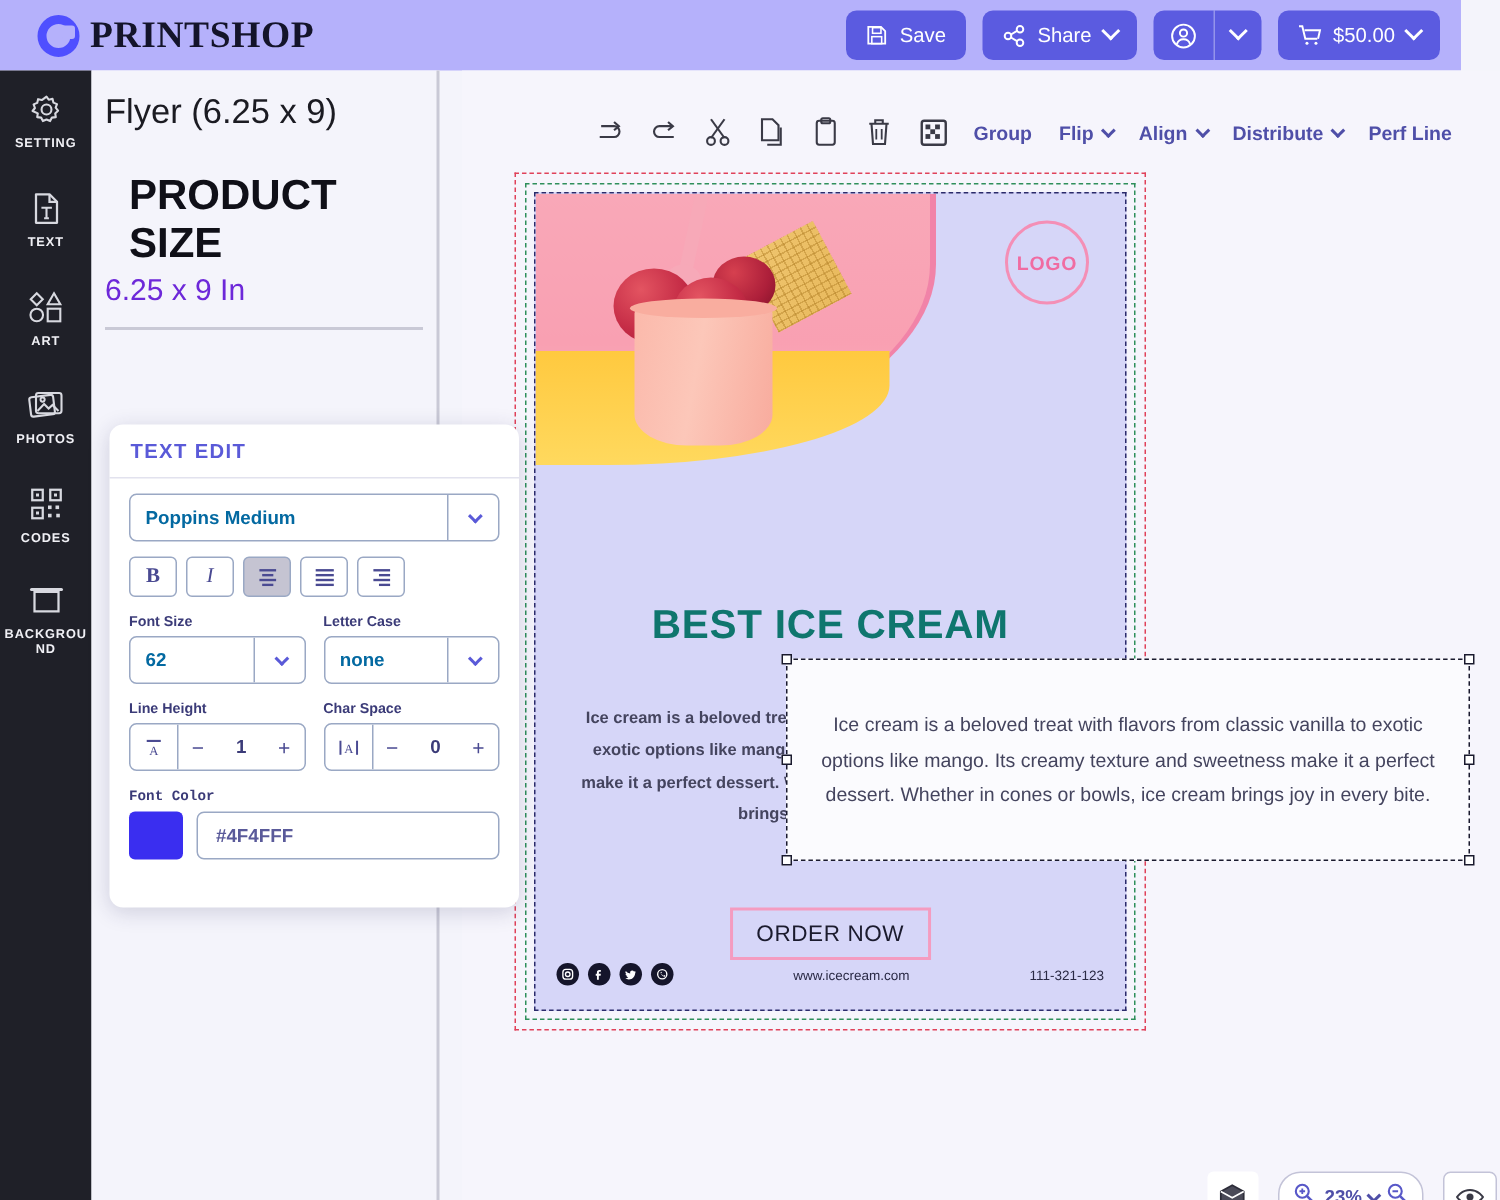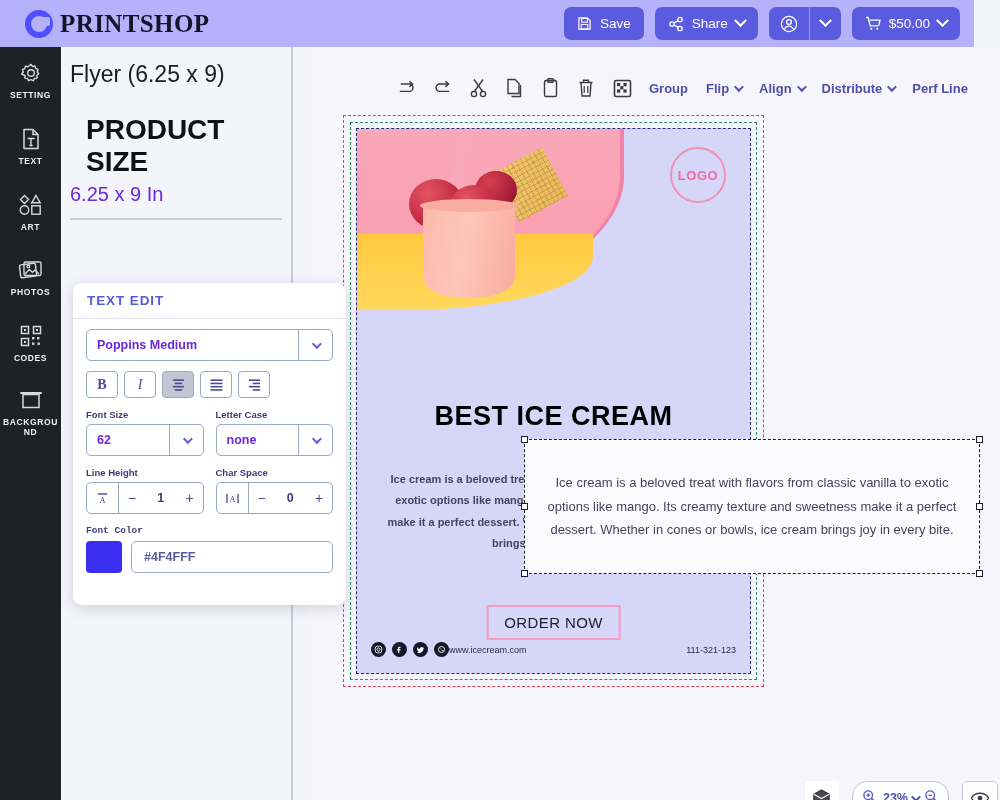--- a/index.html
+++ b/index.html
@@ -154,40 +154,40 @@
     transform: rotate(-28deg);
   }
   .logo-badge {
     position: absolute; right: 24px; top: 18px; width: 56px; height: 56px;
     border: 2px solid #f48fb6; border-radius: 50%;
     display: flex; align-items: center; justify-content: center;
     color: #f06ca2; font-size: 13px; font-weight: 700; letter-spacing: .5px;
   }
   .flyer-title {
     position: absolute; left: 0; right: 0; top: 272px; text-align: center;
-    font-size: 27px; font-weight: 700; color: #000000; letter-spacing: .5px;
+    font-size: 27px; font-weight: 700; color: #0f766e; letter-spacing: .5px;
   }
   .flyer-body {
     position: absolute; left: 30px; right: 30px; top: 340px; text-align: center;
     font-size: 11px; line-height: 1.95; color: #44445e; font-weight: 700;
   }
   .order-btn {
     position: absolute; left: 50%; transform: translateX(-50%); top: 476px;
     border: 2px solid #f49cc0; background: transparent;
     padding: 7px 16px; font-size: 15px; color: #1b1b2e; letter-spacing: .4px;
     cursor: pointer;
   }
   .flyer-footer {
     position: absolute; left: 14px; right: 14px; bottom: 16px;
     display: flex; align-items: center;
   }
   .socials { display: flex; gap: 6px; }
   .soc { width: 15px; height: 15px; border-radius: 50%; background: #15152b;
          display:flex; align-items:center; justify-content:center; cursor:pointer; }
-  .f-url { flex: 1; font-size: 9px; color: #2a2a45; }
+  .f-url { flex: 1; text-align: center; font-size: 9px; color: #2a2a45; }
   .f-tel { font-size: 9px; color: #2a2a45; }
 
   
   .tep {
     position: absolute; left: 73px; top: 283px; width: 273px; height: 322px;
     background: #fff; border-radius: 9px;
     box-shadow: 0 3px 14px rgba(40,40,90,.18);
     z-index: 40;
   }
   .tep-head {
@@ -195,21 +195,21 @@
     border-bottom: 1px solid #e2e2ee;
     font-size: 13.5px; font-weight: 700; color: #5a5ad8; letter-spacing: .9px;
   }
   .tep-body { padding: 10px 13px 0 13px; }
   .fld {
     display: flex; height: 32px; border: 1px solid #9aa8c4; border-radius: 5px;
     overflow: hidden; background: #fff;
   }
   .fld .txt {
     flex: 1; display: flex; align-items: center; padding: 0 10px;
-    font-size: 12.5px; color: #6d28d9; font-weight: 700; text-align: right;
+    font-size: 12.5px; color: #0369a1; font-weight: 700; text-align: right;
   }
   .fld .drop {
     width: 34px; border-left: 1px solid #9aa8c4;
     display: flex; align-items: center; justify-content: center; cursor: pointer;
   }
   .chev-g { display:inline-block; width: 7px; height: 7px;
             border-right: 2px solid #5a5ad8; border-bottom: 2px solid #5a5ad8;
             transform: rotate(45deg) translateY(-2px); }
   .style-row { display: flex; gap: 6px; margin-top: 10px; }
   .sbtn {

